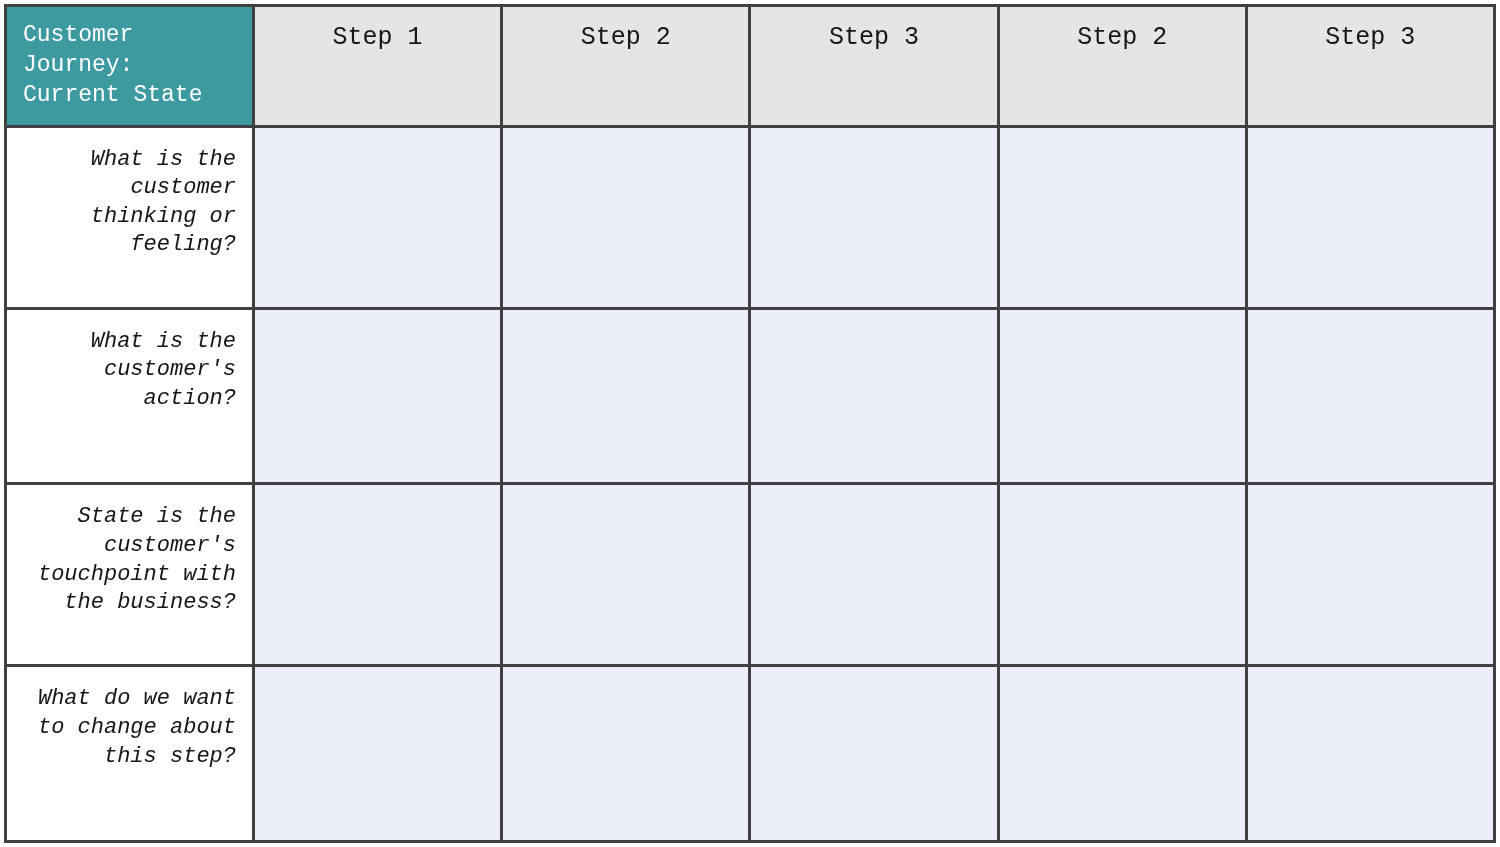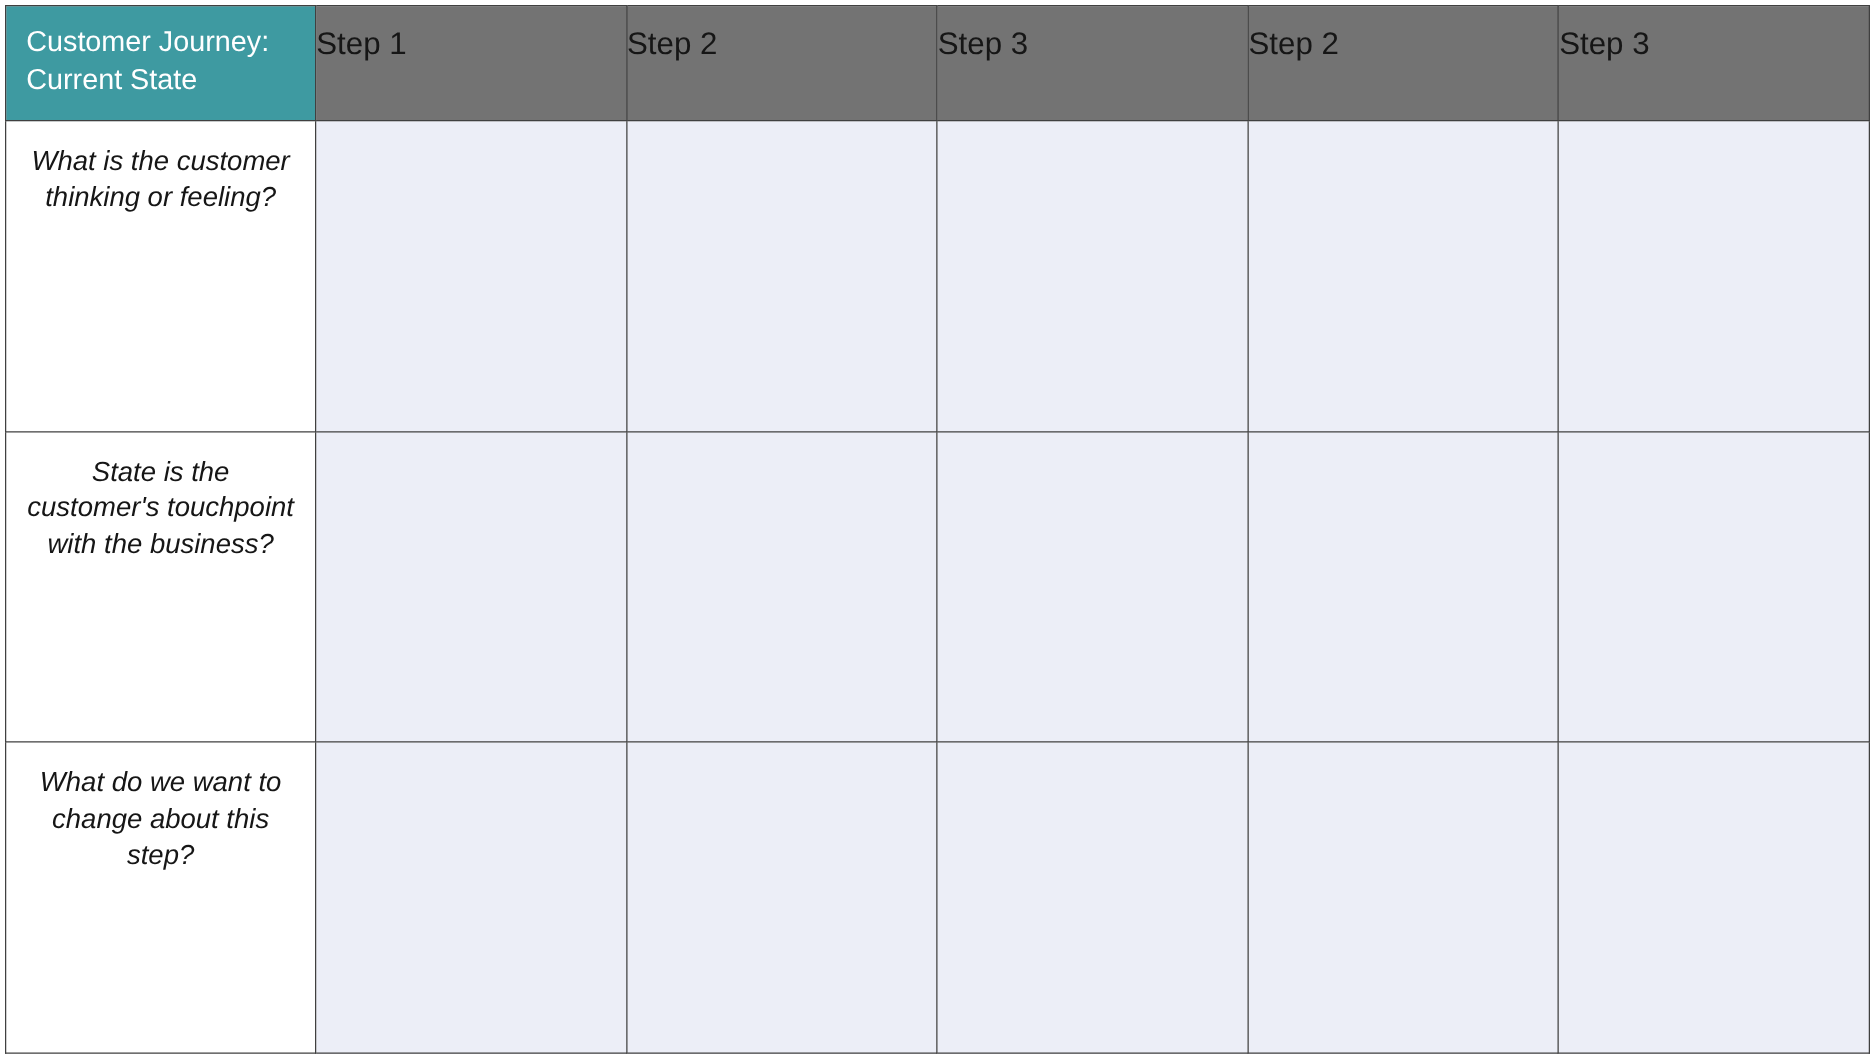--- a/index.html
+++ b/index.html
@@ -15,50 +15,51 @@
       padding: 4px;
     }
     .journey-table {
       width: 100%;
       height: 100%;
       border-collapse: collapse;
       table-layout: fixed;
     }
     .journey-table th,
     .journey-table td {
-      border: 1px solid #404040;
+      border: 3px solid #404040;
       vertical-align: top;
       padding: 14px 18px;
+      font-family: Liberation Mono, monospace;
     }
     .journey-table thead th.corner {
       background-color: #3e9aa1;
       color: #ffffff;
       font-weight: 400;
       font-size: 23px;
       line-height: 1.3;
       text-align: left;
       padding: 14px 16px;
       width: 248px;
     }
     .journey-table thead th.step {
-      background-color: #737373;
+      background-color: #e5e5e5;
       color: #161616;
       font-weight: 400;
       font-size: 25px;
-      text-align: left;
+      text-align: center;
       padding: 16px 0;
     }
     .journey-table tbody th.row-label {
       background-color: #ffffff;
       color: #161616;
       font-weight: 400;
       font-style: italic;
       font-size: 22px;
       line-height: 1.3;
-      text-align: center;
+      text-align: right;
       padding: 18px 16px;
       width: 248px;
     }
     .journey-table tbody td.cell {
       background-color: #eceef7;
     }
     .journey-table thead tr {
       height: 92px;
     }
     .journey-table tbody tr {
@@ -97,20 +98,30 @@
         <span>What is the customer thinking or feeling?</span>
       </th>
       <td class="cell"><span></span></td>
       <td class="cell"><span></span></td>
       <td class="cell"><span></span></td>
       <td class="cell"><span></span></td>
       <td class="cell"><span></span></td>
     </tr>
     <tr>
       <th class="row-label">
+        <span>What is the customer's action?</span>
+      </th>
+      <td class="cell"><span></span></td>
+      <td class="cell"><span></span></td>
+      <td class="cell"><span></span></td>
+      <td class="cell"><span></span></td>
+      <td class="cell"><span></span></td>
+    </tr>
+    <tr>
+      <th class="row-label">
         <span>State is the customer's touchpoint with the business?</span>
       </th>
       <td class="cell"><span></span></td>
       <td class="cell"><span></span></td>
       <td class="cell"><span></span></td>
       <td class="cell"><span></span></td>
       <td class="cell"><span></span></td>
     </tr>
     <tr>
       <th class="row-label">

